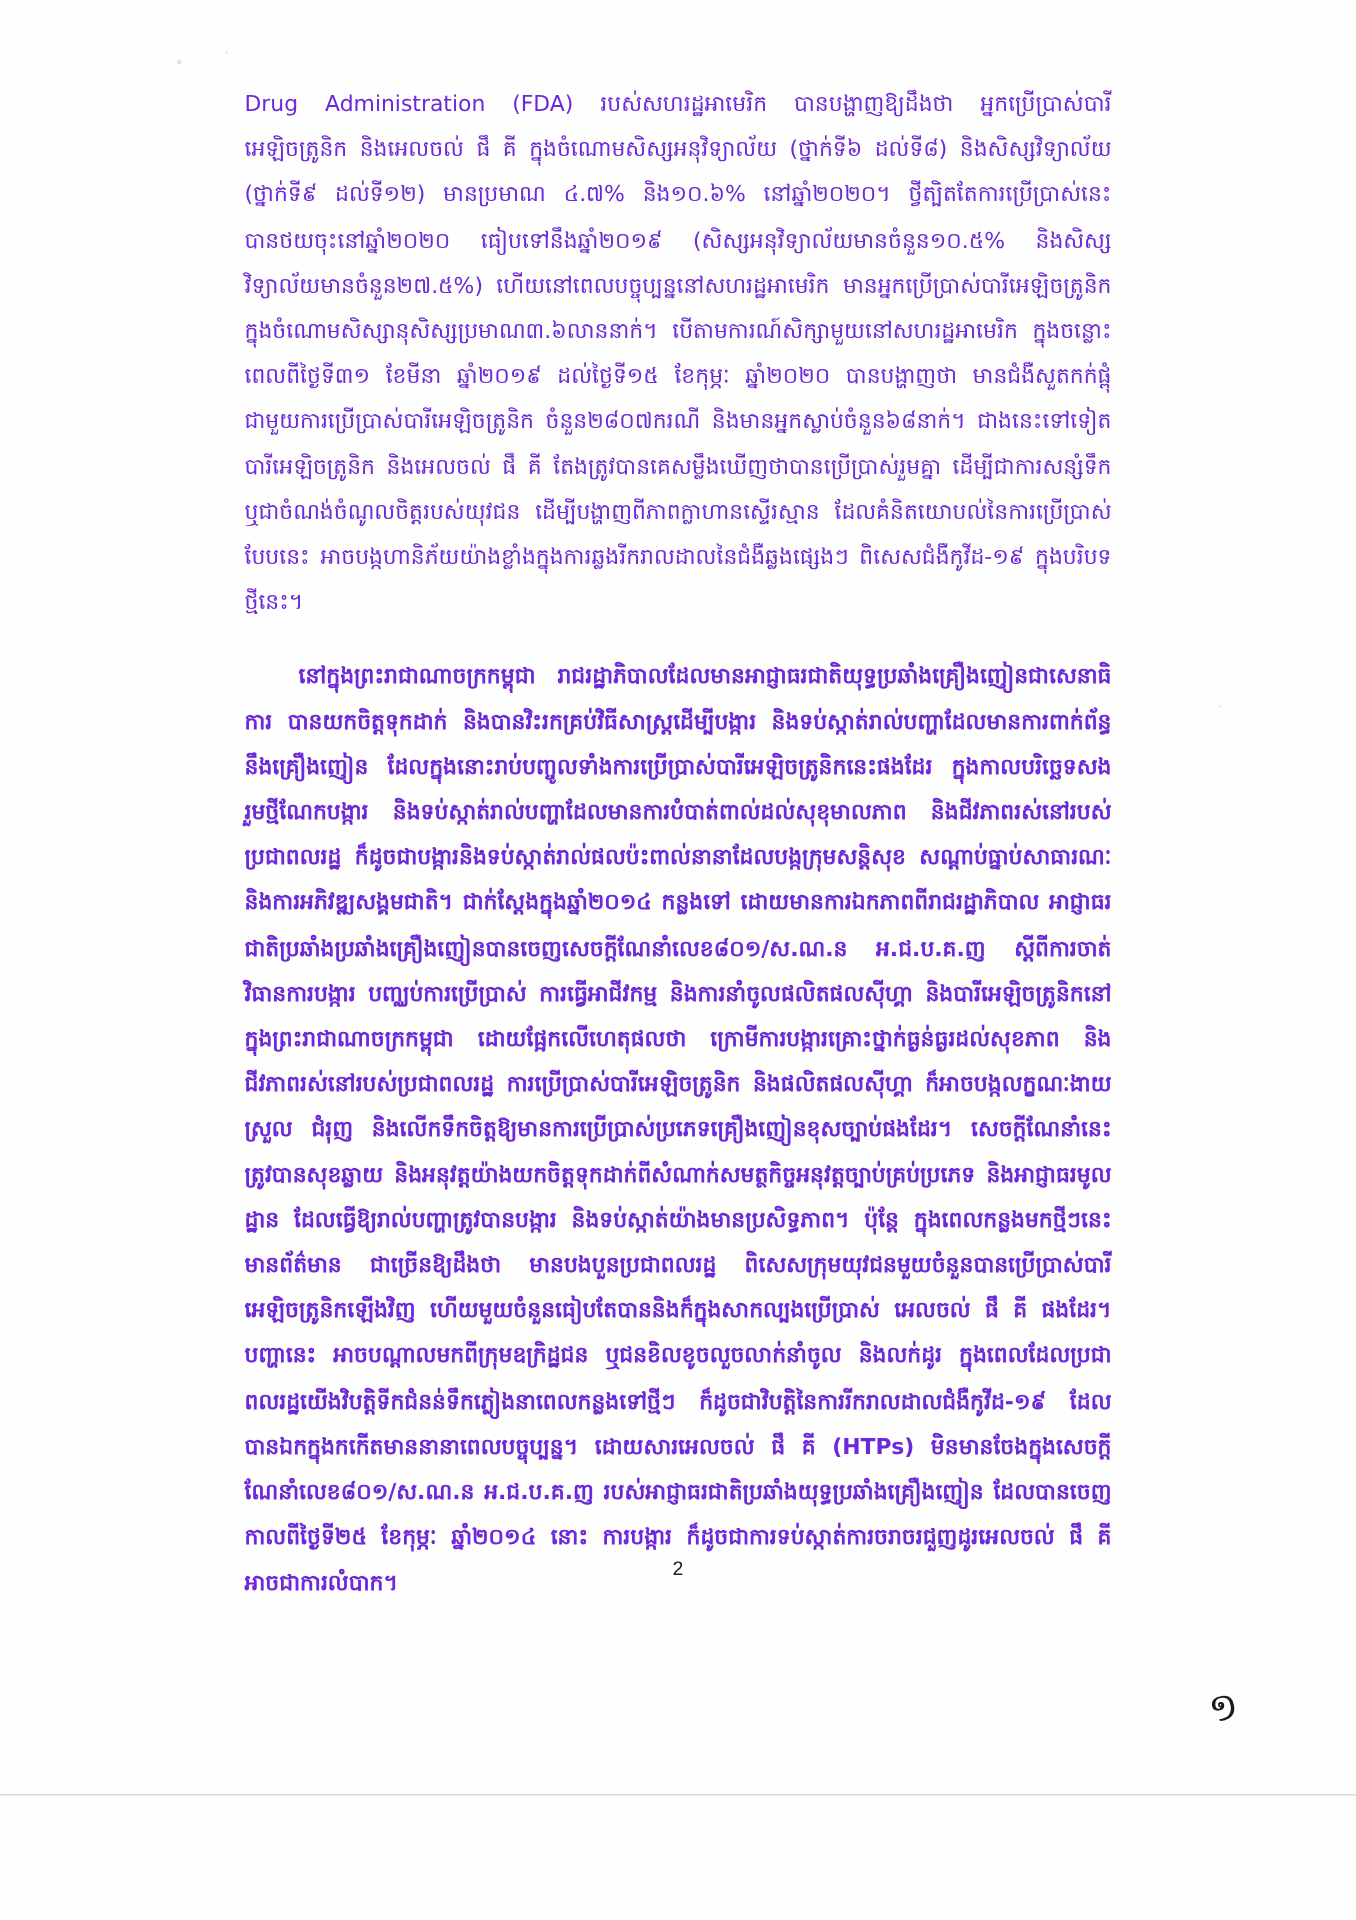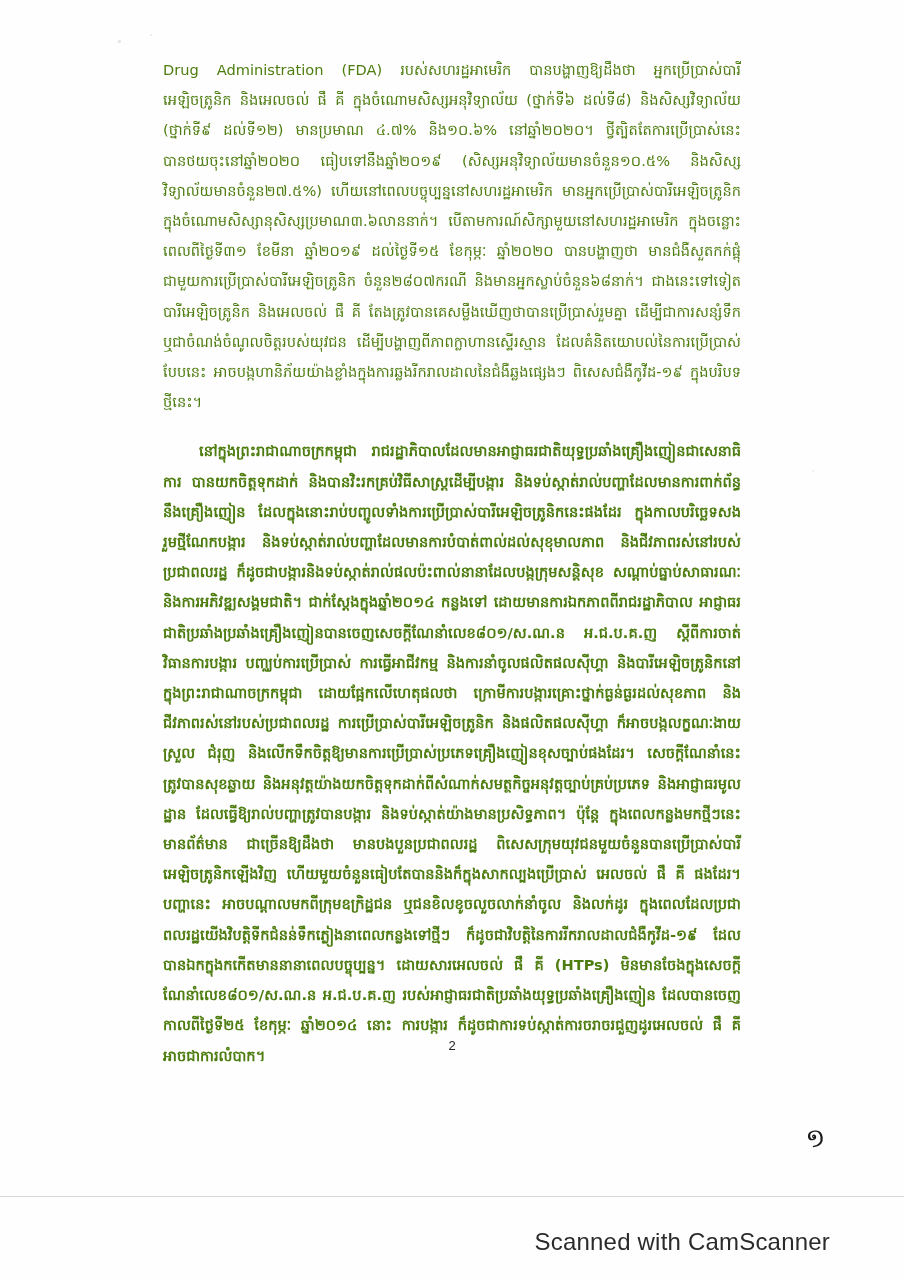--- a/index.html
+++ b/index.html
@@ -33,21 +33,21 @@
     left: 163px;
     top: 55px;
     width: 578px;
   }
   .para {
     margin: 0 0 0 0;
     text-align: justify;
     text-justify: inter-word;
     font-size: 14.6px;
     line-height: 30.2px;
-    color: #4d7c0f;
+    color: #6d28d9;
     word-spacing: 1px;
   }
   .para + .para {
     margin-top: 19px;
     font-weight: bold;
   }
   .para.indent {
     text-indent: 36px;
   }
   .khmer {
@@ -103,15 +103,14 @@
     <p class="para khmer">Drug Administration (FDA) របស់សហរដ្ឋអាមេរិក បានបង្ហាញឱ្យដឹងថា អ្នកប្រើប្រាស់បារីអេឡិចត្រូនិក និងអេលចល់ ផឹ គី ក្នុងចំណោមសិស្សអនុវិទ្យាល័យ (ថ្នាក់ទី៦ ដល់ទី៨) និងសិស្សវិទ្យាល័យ (ថ្នាក់ទី៩ ដល់ទី១២) មានប្រមាណ ៤.៧% និង១០.៦% នៅឆ្នាំ២០២០។ ថ្វីត្បិតតែការប្រើប្រាស់នេះ បានថយចុះនៅឆ្នាំ២០២០ ធៀបទៅនឹងឆ្នាំ២០១៩ (សិស្សអនុវិទ្យាល័យមានចំនួន១០.៥% និងសិស្សវិទ្យាល័យមានចំនួន២៧.៥%) ហើយនៅពេលបច្ចុប្បន្ននៅសហរដ្ឋអាមេរិក មានអ្នកប្រើប្រាស់បារីអេឡិចត្រូនិក ក្នុងចំណោមសិស្សានុសិស្សប្រមាណ៣.៦លាននាក់។ បើតាមការណ៍សិក្សាមួយនៅសហរដ្ឋអាមេរិក ក្នុងចន្លោះពេលពីថ្ងៃទី៣១ ខែមីនា ឆ្នាំ២០១៩ ដល់ថ្ងៃទី១៥ ខែកុម្ភៈ ឆ្នាំ២០២០ បានបង្ហាញថា មានជំងឺសួតកក់ផ្ពុំជាមួយការប្រើប្រាស់បារីអេឡិចត្រូនិក ចំនួន២៨០៧ករណី និងមានអ្នកស្លាប់ចំនួន៦៨នាក់។ ជាងនេះទៅទៀត បារីអេឡិចត្រូនិក និងអេលចល់ ផឹ គី តែងត្រូវបានគេសម្លឹងឃើញថាបានប្រើប្រាស់រួមគ្នា ដើម្បីជាការសន្សំទឹក ឬជាចំណង់ចំណូលចិត្តរបស់យុវជន ដើម្បីបង្ហាញពីភាពក្លាហានស្ទើរស្មាន ដែលគំនិតយោបល់នៃការប្រើប្រាស់បែបនេះ អាចបង្កហានិភ័យយ៉ាងខ្លាំងក្នុងការឆ្លងរីករាលដាលនៃជំងឺឆ្លងផ្សេងៗ ពិសេសជំងឺកូវីដ-១៩ ក្នុងបរិបទថ្មីនេះ។</p>
     <p class="para khmer indent">នៅក្នុងព្រះរាជាណាចក្រកម្ពុជា រាជរដ្ឋាភិបាលដែលមានអាជ្ញាធរជាតិយុទ្ធប្រឆាំងគ្រឿងញៀនជាសេនាធិការ បានយកចិត្តទុកដាក់ និងបានវិះរកគ្រប់វិធីសាស្ត្រដើម្បីបង្ការ និងទប់ស្កាត់រាល់បញ្ហាដែលមានការពាក់ព័ន្ធនឹងគ្រឿងញៀន ដែលក្នុងនោះរាប់បញ្ចូលទាំងការប្រើប្រាស់បារីអេឡិចត្រូនិកនេះផងដែរ ក្នុងកាលបរិច្ឆេទសងរួមថ្មីណែកបង្ការ និងទប់ស្កាត់រាល់បញ្ហាដែលមានការបំបាត់ពាល់ដល់សុខុមាលភាព និងជីវភាពរស់នៅរបស់ប្រជាពលរដ្ឋ ក៏ដូចជាបង្ការនិងទប់ស្កាត់រាល់ផលប៉ះពាល់នានាដែលបង្កក្រុមសន្តិសុខ សណ្ដាប់ធ្នាប់សាធារណៈនិងការអភិវឌ្ឍសង្គមជាតិ។ ជាក់ស្ដែងក្នុងឆ្នាំ២០១៤ កន្លងទៅ ដោយមានការឯកភាពពីរាជរដ្ឋាភិបាល អាជ្ញាធរជាតិប្រឆាំងប្រឆាំងគ្រឿងញៀនបានចេញសេចក្ដីណែនាំលេខ៨០១/ស.ណ.ន អ.ជ.ប.គ.ញ ស្ដីពីការចាត់វិធានការបង្ការ បញ្ឈប់ការប្រើប្រាស់ ការធ្វើអាជីវកម្ម និងការនាំចូលផលិតផលស៊ីហ្គា និងបារីអេឡិចត្រូនិកនៅក្នុងព្រះរាជាណាចក្រកម្ពុជា ដោយផ្អែកលើហេតុផលថា ក្រោមីការបង្ការគ្រោះថ្នាក់ធ្ងន់ធ្ងរដល់សុខភាព និងជីវភាពរស់នៅរបស់ប្រជាពលរដ្ឋ ការប្រើប្រាស់បារីអេឡិចត្រូនិក និងផលិតផលស៊ីហ្គា ក៏អាចបង្កលក្ខណៈងាយស្រួល ជំរុញ និងលើកទឹកចិត្តឱ្យមានការប្រើប្រាស់ប្រភេទគ្រឿងញៀនខុសច្បាប់ផងដែរ។ សេចក្ដីណែនាំនេះ ត្រូវបានសុខឆ្លាយ និងអនុវត្តយ៉ាងយកចិត្តទុកដាក់ពីសំណាក់សមត្ថកិច្ចអនុវត្តច្បាប់គ្រប់ប្រភេទ និងអាជ្ញាធរមូលដ្ឋាន ដែលធ្វើឱ្យរាល់បញ្ហាត្រូវបានបង្ការ និងទប់ស្កាត់យ៉ាងមានប្រសិទ្ធភាព។ ប៉ុន្តែ ក្នុងពេលកន្លងមកថ្មីៗនេះ មានព័ត៌មាន ជាច្រើនឱ្យដឹងថា មានបងបួនប្រជាពលរដ្ឋ ពិសេសក្រុមយុវជនមួយចំនួនបានប្រើប្រាស់បារីអេឡិចត្រូនិកឡើងវិញ ហើយមួយចំនួនធៀបតែបាននិងក៏ក្នុងសាកល្បងប្រើប្រាស់ អេលចល់ ផឹ គី ផងដែរ។ បញ្ហានេះ អាចបណ្ដាលមកពីក្រុមឧក្រិដ្ឋជន ឬជនខិលខូចលួចលាក់នាំចូល និងលក់ដូរ ក្នុងពេលដែលប្រជាពលរដ្ឋយើងវិបត្តិទីកជំនន់ទឹកភ្លៀងនាពេលកន្លងទៅថ្មីៗ ក៏ដូចជាវិបត្តិនៃការរីករាលដាលជំងឺកូវីដ-១៩ ដែលបានឯកក្នុងកកើតមាននានាពេលបច្ចុប្បន្ន។ ដោយសារអេលចល់ ផឹ គី (HTPs) មិនមានចែងក្នុងសេចក្ដីណែនាំលេខ៨០១/ស.ណ.ន អ.ជ.ប.គ.ញ របស់អាជ្ញាធរជាតិប្រឆាំងយុទ្ធប្រឆាំងគ្រឿងញៀន ដែលបានចេញកាលពីថ្ងៃទី២៥ ខែកុម្ភៈ ឆ្នាំ២០១៤ នោះ ការបង្ការ ក៏ដូចជាការទប់ស្កាត់ការចរាចរជួញដូរអេលចល់ ផឹ គី អាចជាការលំបាក។</p>
   </div>
 
   <div class="page-number">2</div>
 
   <div class="hand-mark">១</div>
 
   <div class="footer-rule"></div>
 
-  <div class="scanner-credit">Scanned with CamScanner</div>
 
 </div>
 
 </body></html>

